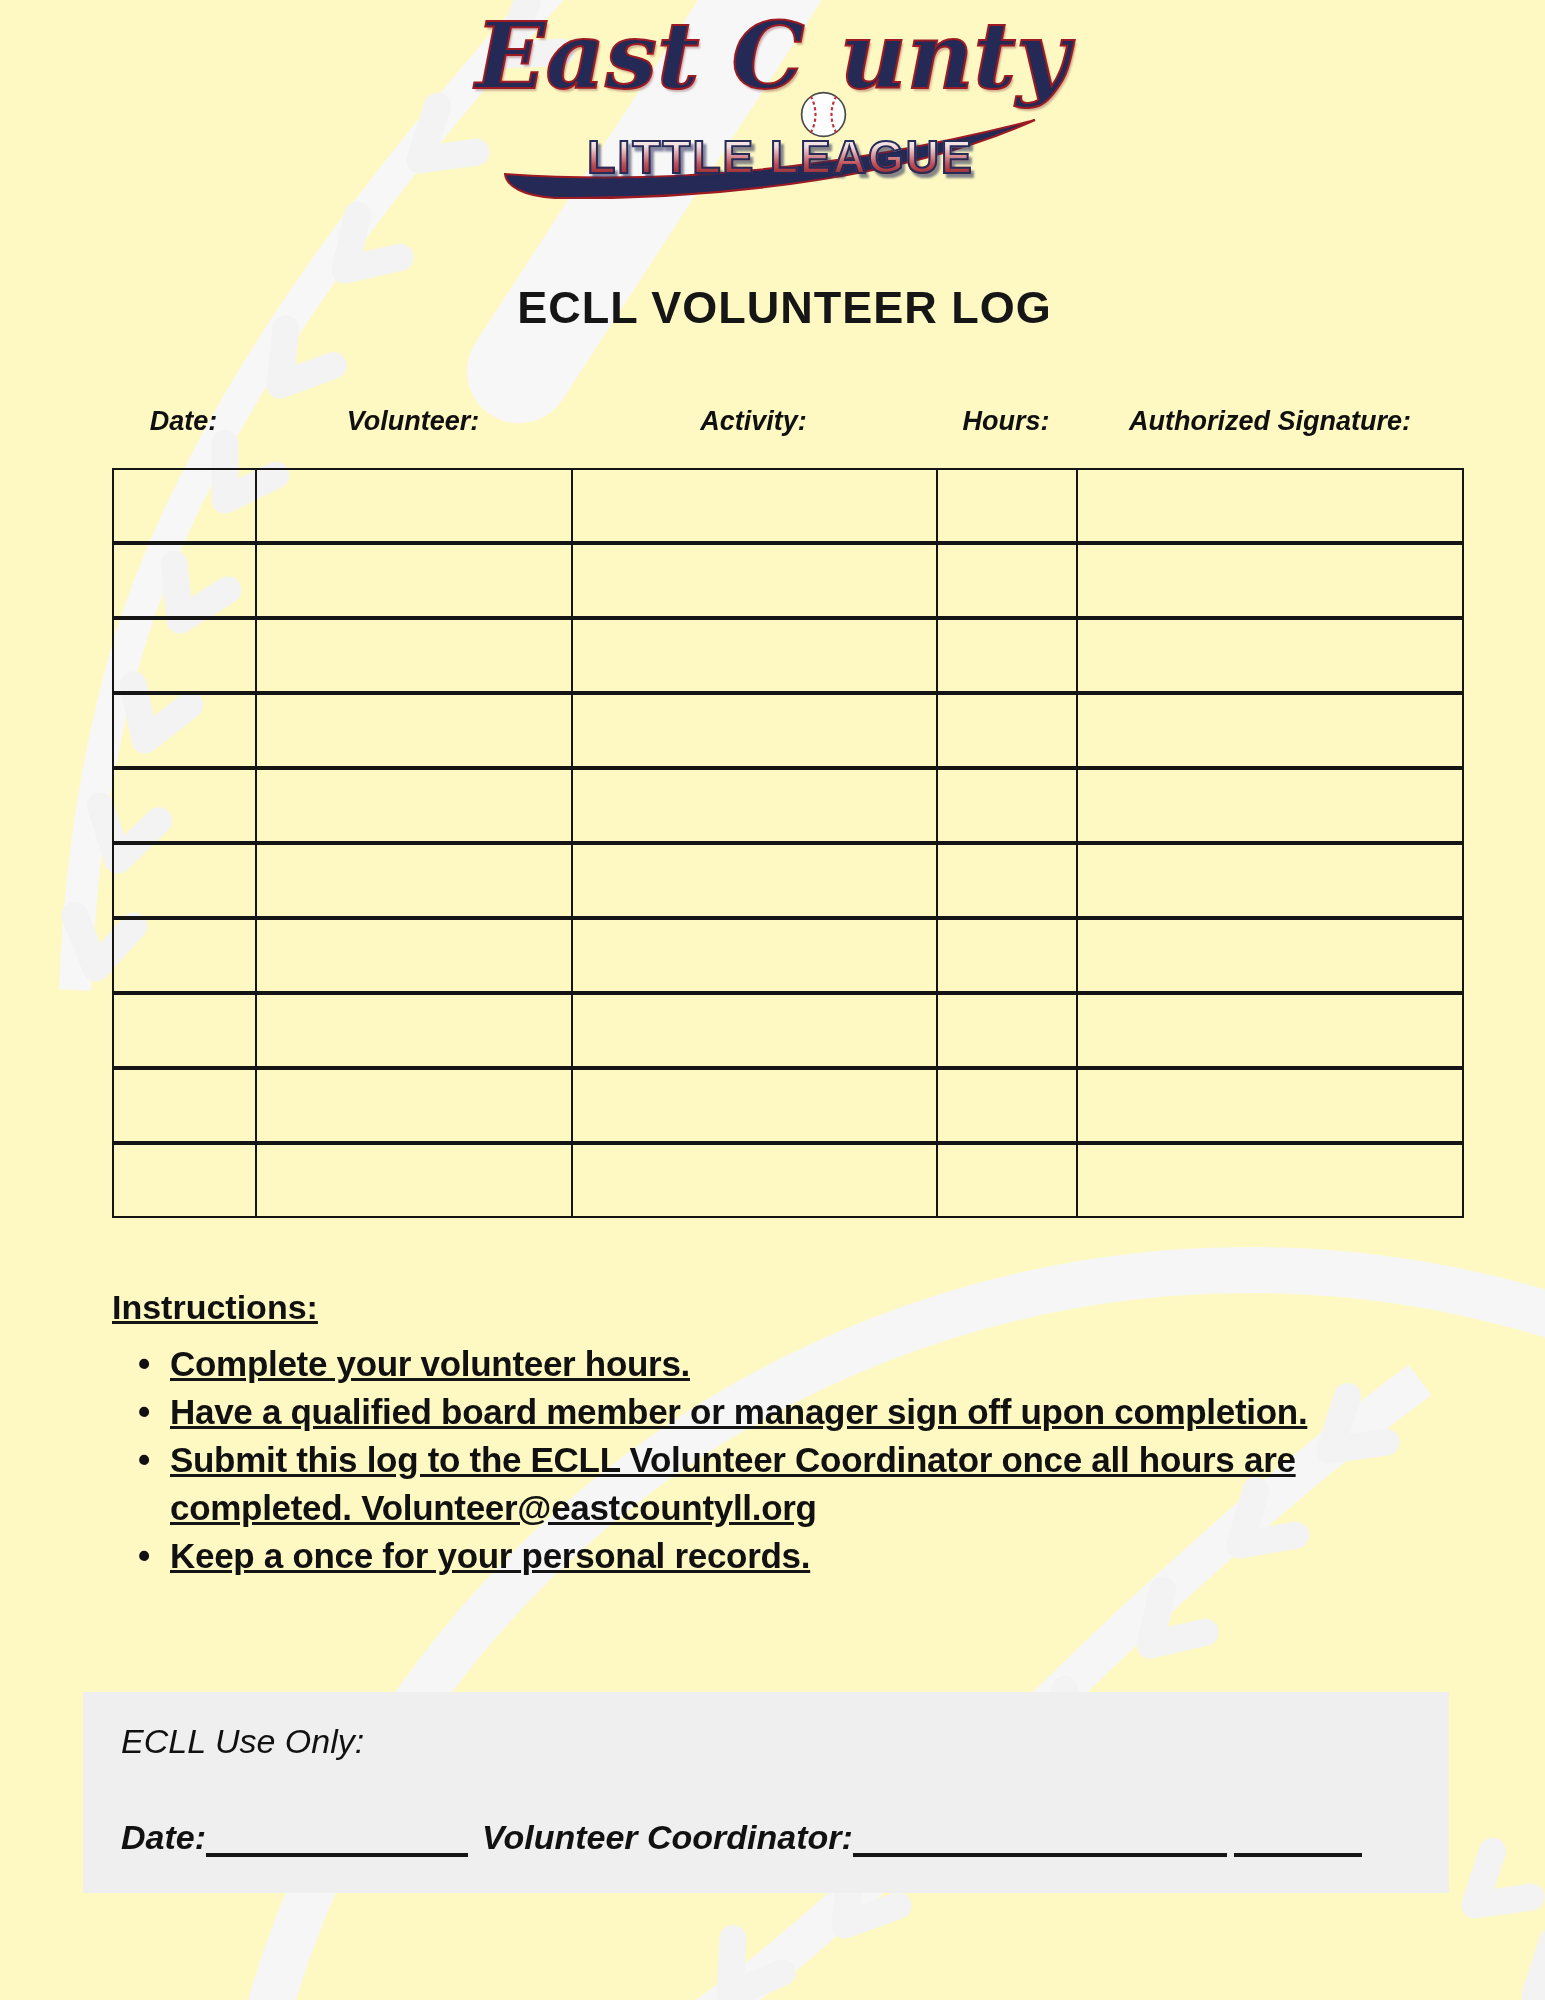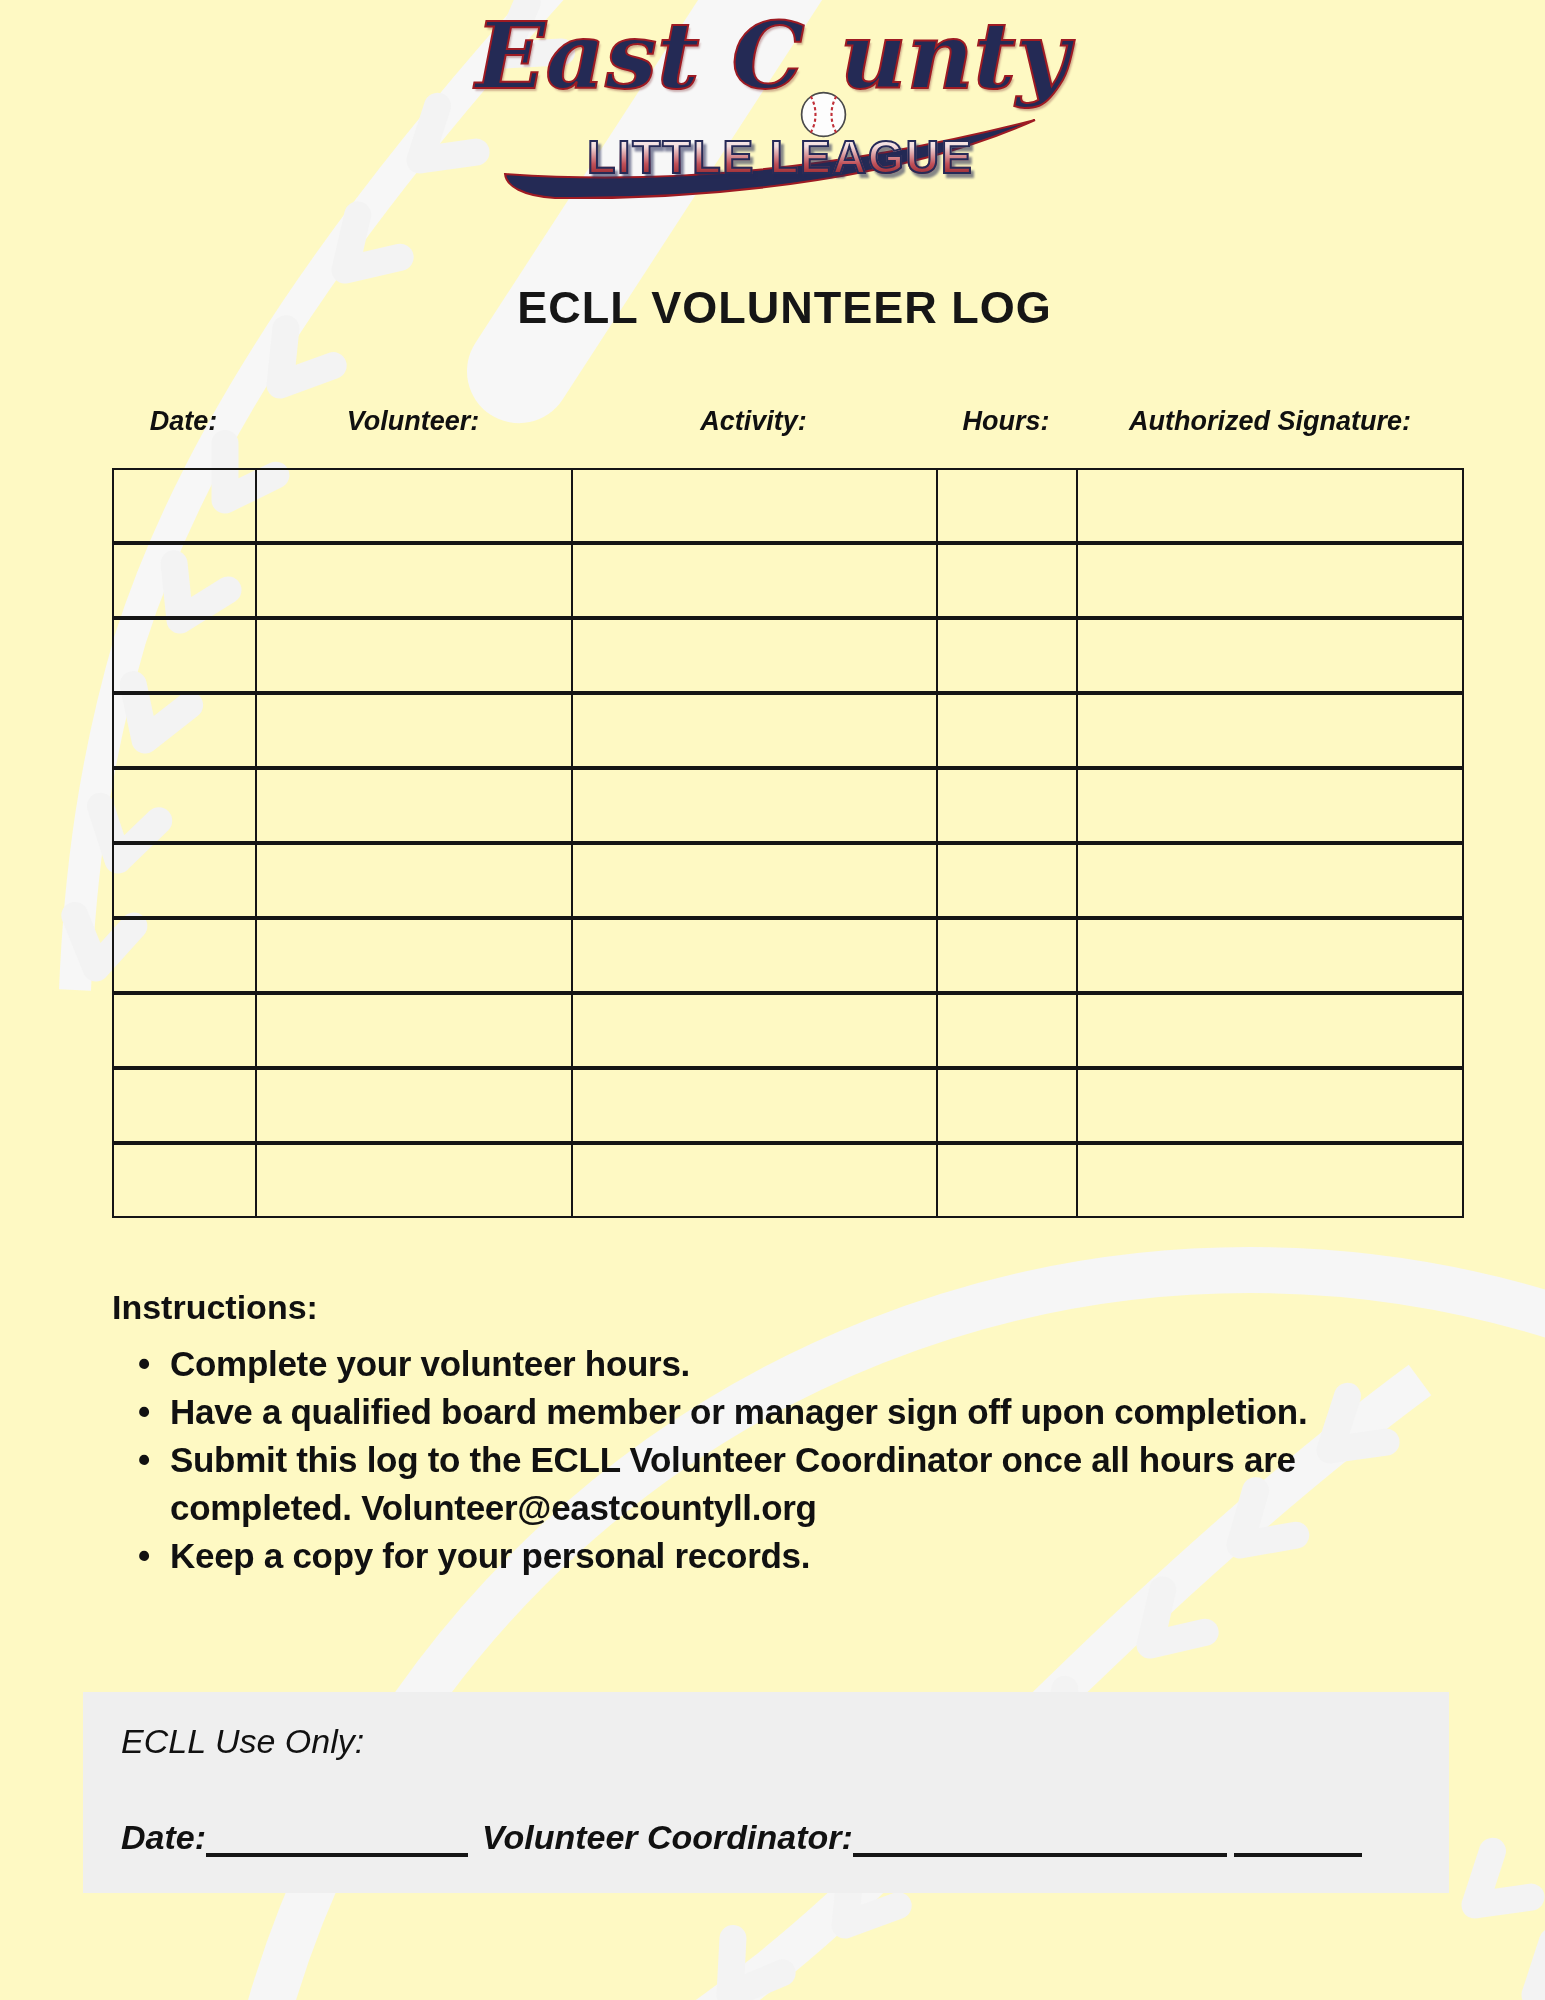--- a/index.html
+++ b/index.html
@@ -57,21 +57,21 @@
   .col-headers span { text-align:center; }
   .log-table { position:absolute; left:112px; top:468px; width:1352px; }
   .row {
     display:grid; grid-template-columns:143px 316px 365px 140px auto;
     height:75px; border:2px solid #151515; background:transparent;
   }
   .cell { border-right:2px solid #151515; }
   .cell:last-child { border-right:none; }
 
   
-  .instructions { position:absolute; left:112px; top:1288px; width:1330px; }
+  .instructions { position:absolute; left:112px; top:1288px; width:1330px;text-decoration:underline; }
   .instructions h2 { font-size:34px; font-weight:800; margin-bottom:13px; color:#111; }
   .instructions ul { list-style:none; width:1315px; }
   .instructions li {
     position:relative; padding-left:58px; font-size:35px; font-weight:bold;
     line-height:48px; letter-spacing:-0.3px; color:#111;
   }
   .instructions li::before {
     content:"\2022"; position:absolute; left:26px; top:0;
     font-size:35px; line-height:48px;
   }
@@ -240,21 +240,21 @@
           <div class="cell"></div>
         </div>
       </div>
 
     <section class="instructions">
       <h2>Instructions:</h2>
       <ul id="instruction-list">
           <li>Complete your volunteer hours.</li>
           <li>Have a qualified board member or manager sign off upon completion.</li>
           <li>Submit this log to the ECLL Volunteer Coordinator once all hours are completed. Volunteer@eastcountyll.org</li>
-          <li>Keep a copy for your personal records.</li>
+          <li>Keep a once for your personal records.</li>
         </ul>
     </section>
 
     <footer class="office-box">
       <div class="office-heading">ECLL Use Only:</div>
       <div class="sign-line">
         <span>Date:</span><span class="blank blank-date"></span><span>Volunteer Coordinator:</span><span class="blank blank-c1"></span><span class="blank blank-c2"></span>
       </div>
     </footer>
 

